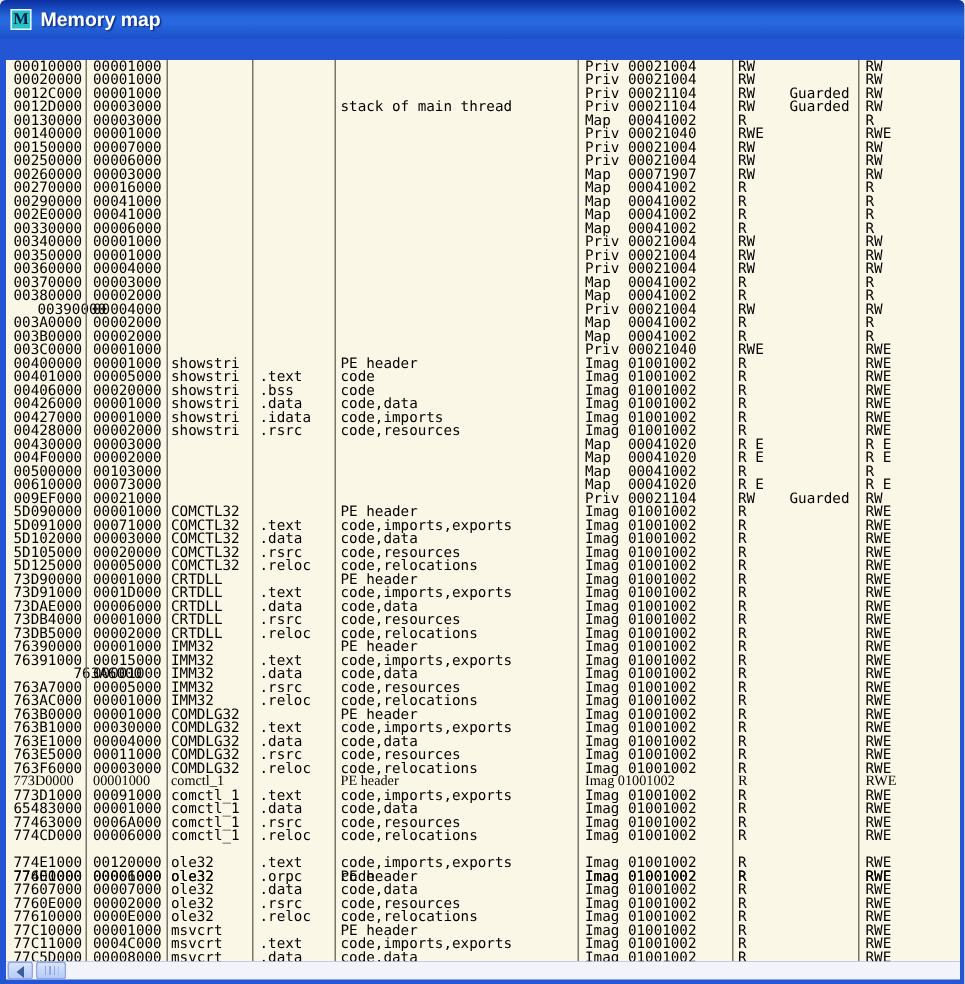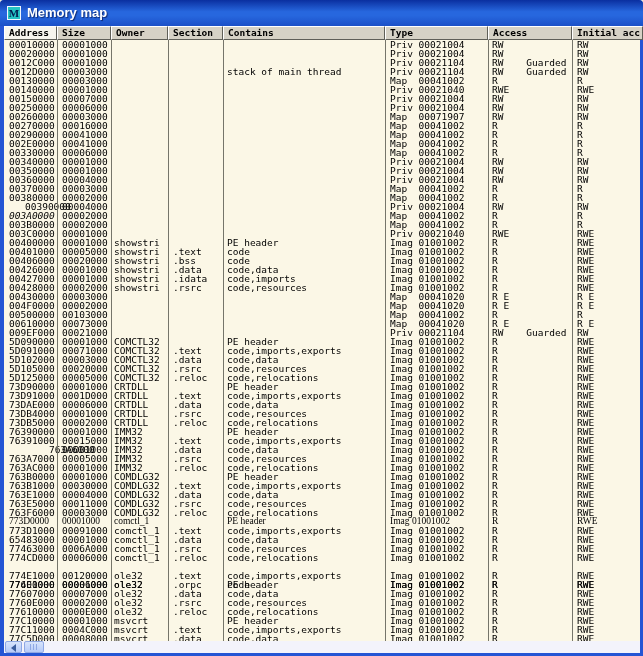--- a/index.html
+++ b/index.html
@@ -77,30 +77,20 @@
   }
 </style>
 </head>
 <body>
 
 <div class="window">
   <div class="titlebar">
     <span class="app-icon">M</span>
     <span class="title">Memory map</span>
   </div>
-  <div class="header" id="header">
-      <div class="hcell sorted" style="left: 0px; width: 53px;">Address</div>
-      <div class="hcell" style="left: 53px; width: 54px;">Size</div>
-      <div class="hcell" style="left: 107px; width: 57px;">Owner</div>
-      <div class="hcell" style="left: 164px; width: 55px;">Section</div>
-      <div class="hcell" style="left: 219px; width: 162px;">Contains</div>
-      <div class="hcell" style="left: 381px; width: 103px;">Type</div>
-      <div class="hcell" style="left: 484px; width: 84px;">Access</div>
-      <div class="hcell" style="left: 568px; width: 71px;">Initial acc</div>
-    </div>
   <div class="grid" id="grid">
       <div class="row" style="top: 0px;">
         <span class="cell" style="left: 5px;">00010000</span>
         <span class="cell" style="left: 58px;">00001000</span>
         <span class="cell" style="left: 386px;">Priv 00021004</span>
         <span class="cell" style="left: 488px;">RW</span>
         <span class="cell" style="left: 573px;">RW</span>
       </div>
       <div class="row" style="top: 9px;">
         <span class="cell" style="left: 5px;">00020000</span>
@@ -223,21 +213,21 @@
         <span class="cell" style="left: 573px;">R</span>
       </div>
       <div class="row" style="top: 162px;">
         <span class="cell" style="left: 21px;">00390000</span>
         <span class="cell" style="left: 58px;">00004000</span>
         <span class="cell" style="left: 386px;">Priv 00021004</span>
         <span class="cell" style="left: 488px;">RW</span>
         <span class="cell" style="left: 573px;">RW</span>
       </div>
       <div class="row" style="top: 171px;">
-        <span class="cell" style="left: 5px; font-style: italic;">003A0000</span>
+        <span class="cell" style="left: 5px;">003A0000</span>
         <span class="cell" style="left: 58px;">00002000</span>
         <span class="cell" style="left: 386px;">Map  00041002</span>
         <span class="cell" style="left: 488px;">R</span>
         <span class="cell" style="left: 573px;">R</span>
       </div>
       <div class="row" style="top: 180px;">
         <span class="cell" style="left: 5px;">003B0000</span>
         <span class="cell" style="left: 58px;">00002000</span>
         <span class="cell" style="left: 386px;">Map  00041002</span>
         <span class="cell" style="left: 488px;">R</span>

